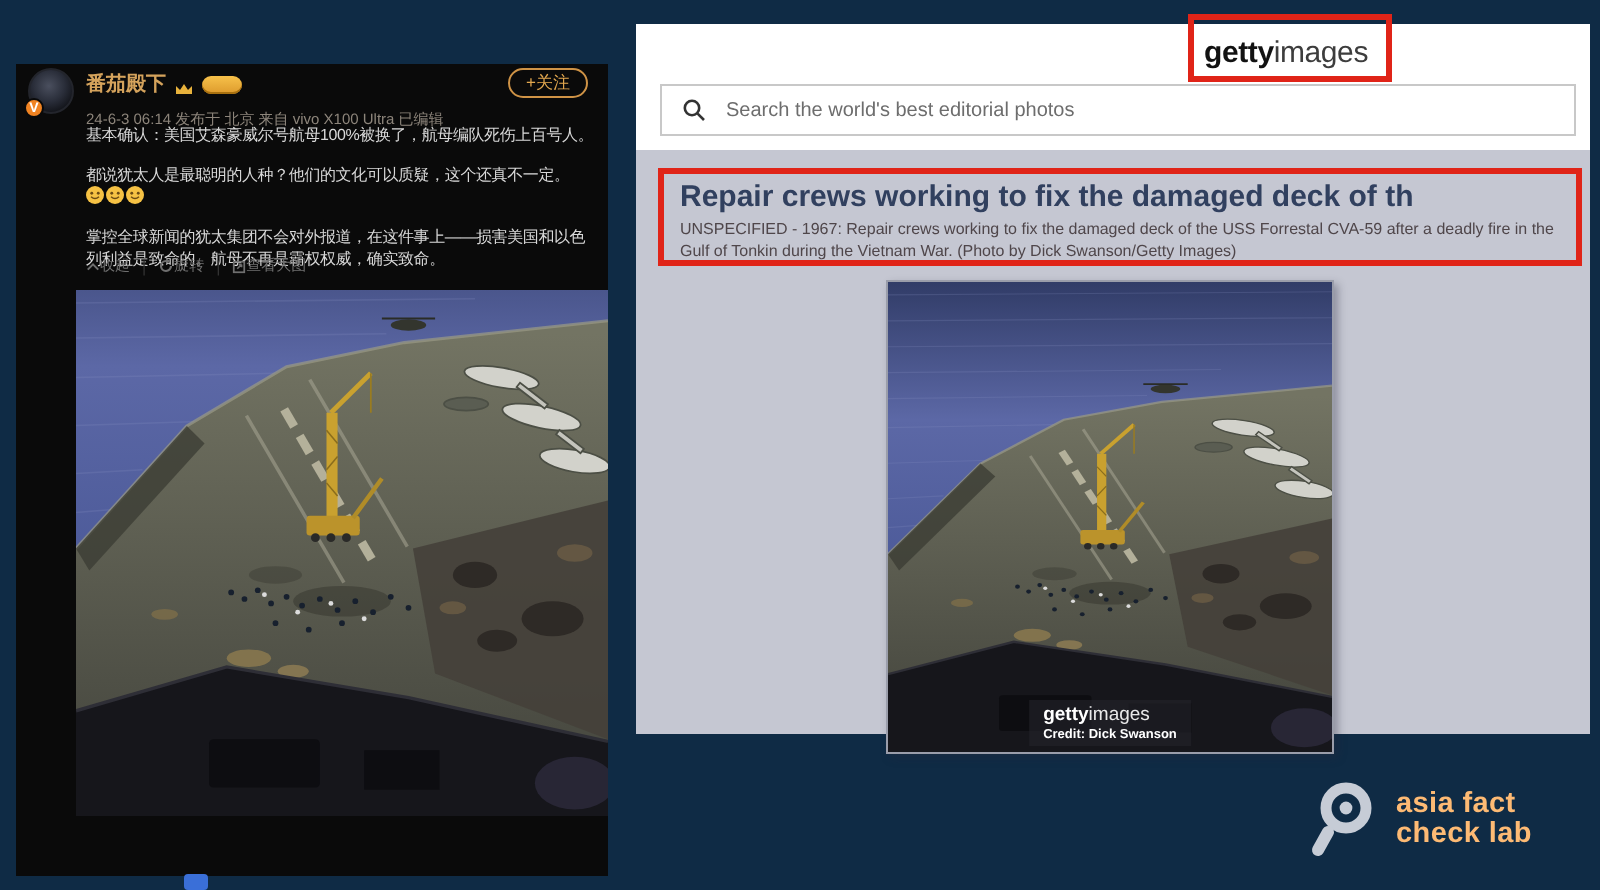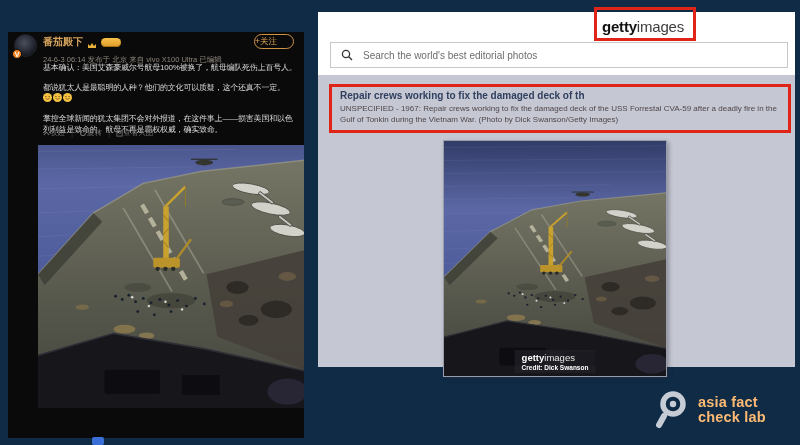--- a/index.html
+++ b/index.html
@@ -18,21 +18,21 @@
              line-height:10px; border:1px solid #0a0a0a; }
   .w-head { position:absolute; left:35px; top:3px; right:10px; }
   .w-name-row { display:flex; align-items:center; gap:4px; }
   .w-name { color:#d5a35c; font-weight:bold; font-size:10px; }
   .crown { width:10px; height:10px; display:inline-block; }
   .vip-pill { width:20px; height:9px; border-radius:5px;
               background:linear-gradient(180deg,#f7c14a,#dd9a2c); display:inline-block;
               box-shadow:inset 0 -1px 0 #a8700f; }
   .w-meta { color:#8d857b; font-size:7.5px; margin-top:6px; letter-spacing:0; }
   .follow-btn { position:absolute; right:10px; top:2px; width:40px; height:15px; border:1px solid #cf9346;
-                border-radius:8px; color:#e3a84f; font-size:8.5px; text-align:left; line-height:13px;
+                border-radius:8px; color:#e3a84f; font-size:8.5px; text-align:center; line-height:13px;
                 background:transparent; }
   .w-body { position:absolute; left:35px; top:30px; width:254px; color:#d8d8d8; font-size:8px;
             line-height:11px; letter-spacing:-0.2px; }
   .w-body p { margin-bottom:9px; }
   .emoji-row { display:inline-flex; gap:1px; vertical-align:-1px; }
   .w-actions { position:absolute; left:35px; top:96px; display:flex; align-items:center; gap:6px;
                color:#6f6f6f; font-size:7.5px; }
   .w-actions .sep { color:#333; font-size:8px; }
   .act { display:inline-flex; align-items:center; gap:0; }
   .w-photo { position:absolute; left:30px; top:113px; width:266px; height:263px; overflow:hidden; }
@@ -45,21 +45,21 @@
   .red-box-logo { position:absolute; left:276px; top:-5px; width:102px; height:34px;
                   border:3px solid #e02418; pointer-events:none; }
   .g-search { position:absolute; left:12px; top:30px; width:458px; height:26px; border:1px solid #c8c8c8;
               background:#fff; display:flex; align-items:center; padding:0 10px; gap:10px;justify-content:space-between; }
   .g-search input { border:none; outline:none; flex:1; font-size:10px; color:#444;
                     font-family:"Liberation Sans", sans-serif; background:transparent; }
   .g-search input::placeholder { color:#6d6d6d; }
   .g-backdrop { position:absolute; left:0; top:63px; width:477px; height:292px; background:#c5c7d2; }
   .g-caption { position:absolute; left:11px; top:9px; width:462px; height:49px; border:3px solid #e02418;
                padding:3px 8px; }
-  .g-cap-title { color:#31405f; font-size:10px; font-weight:bold; margin-bottom:3px; }
+  .g-cap-title { color:#31405f; font-size:15px; font-weight:bold; margin-bottom:3px; }
   .g-cap-body { color:#4f464a; font-size:8px; line-height:10.5px; }
   .g-photo { position:absolute; left:125px; top:65px; width:224px; height:237px;
              border:1px solid #9a9daa; box-shadow:2px 2px 4px rgba(40,40,60,.35); overflow:hidden; }
   .g-photo svg { display:block; }
   .g-watermark { position:absolute; left:50%; bottom:3px; transform:translateX(-50%);
                  background:rgba(35,35,42,.62); color:#fff; padding:2px 7px; white-space:nowrap; }
   .g-wm-line1 { font-size:9.5px; }
   .g-wm-line1 .b { font-weight:800; }
   .g-wm-line1 .l { font-weight:400; opacity:.9; }
   .g-wm-line2 { font-size:6.5px; font-weight:bold; margin-top:1px; }

